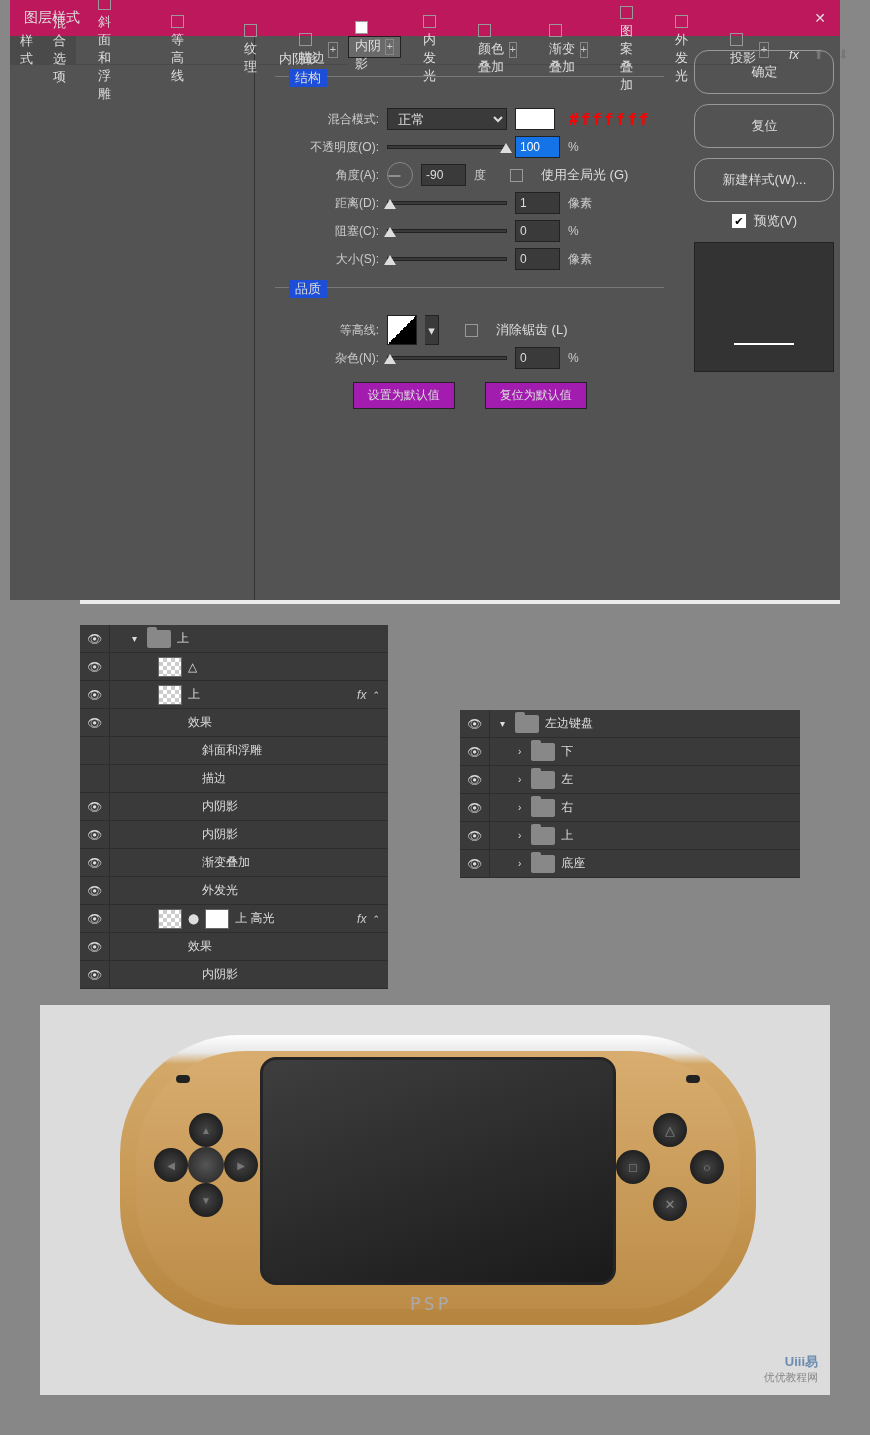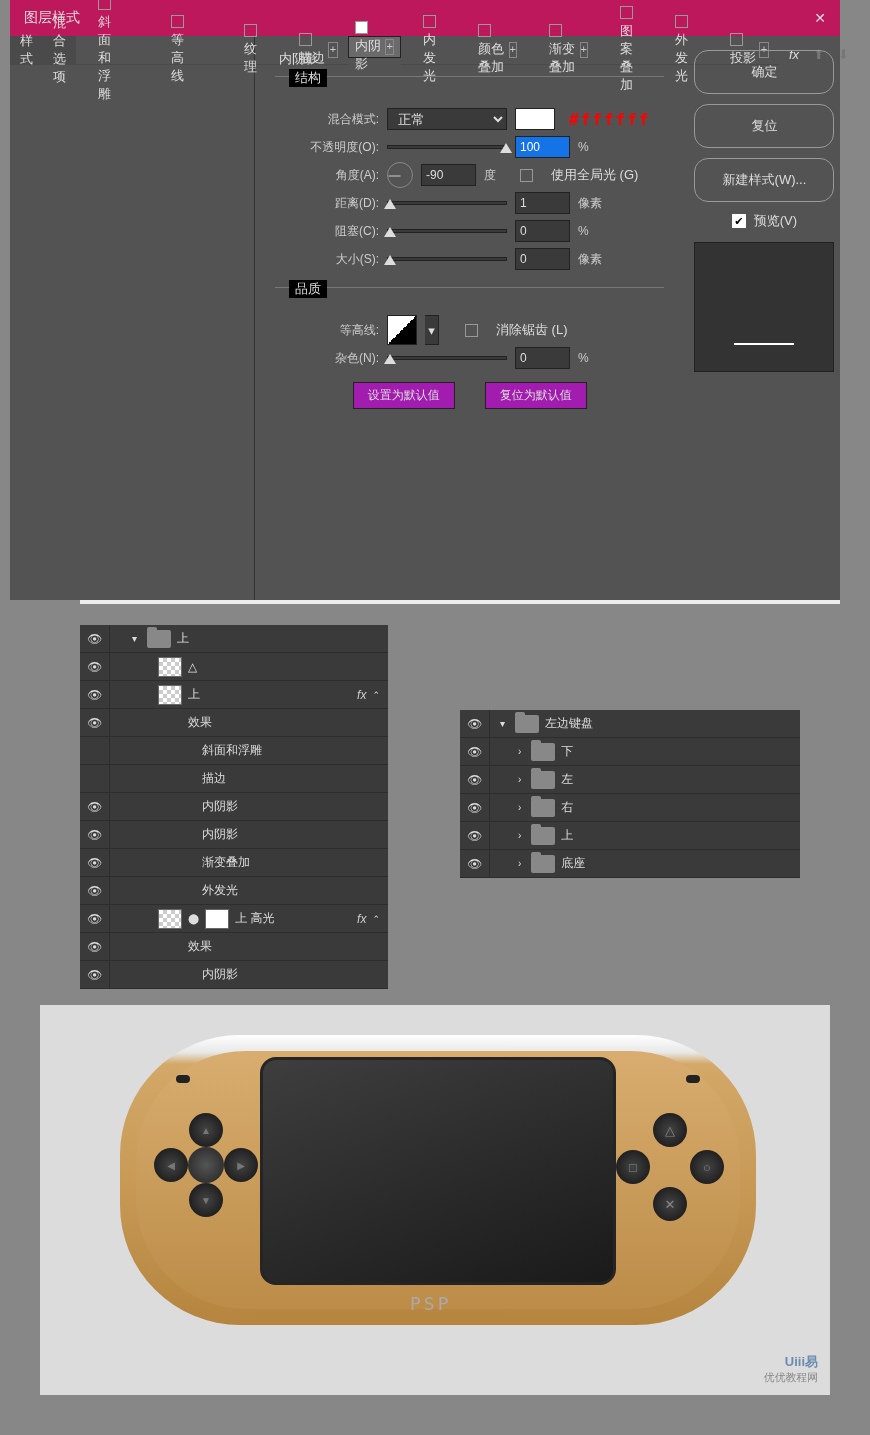--- a/index.html
+++ b/index.html
@@ -14,30 +14,30 @@
 .row.hdr{padding-left:10px;background:#4a4a4a}
 .row.sel{background:#6a6a6a}
 .row.sub{padding-left:40px}
 .chk{width:13px;height:13px;border:1px solid #999;margin-right:10px;display:inline-block}
 .chk.on{background:#fff}
 .plus{width:16px;height:16px;border:1px solid #888;font-size:11px;text-align:center;line-height:13px;color:#ccc}
 .left-spacer{flex:1;border-bottom:1px solid #4a4a4a}
 .left-foot{height:36px;display:flex;align-items:center;padding:0 10px;gap:14px}
 .mid{flex:1;padding:14px 20px}
 .section{border-top:1px solid #777;margin-top:8px;padding:10px 14px 6px}
-.sec-title{position:relative;top:-18px;background:#000000;display:inline-block;padding:0 6px;font-size:13px;color:#ddd}
+.sec-title{position:relative;top:-18px;background:#1d4ed8;display:inline-block;padding:0 6px;font-size:13px;color:#ddd}
 .panel-title{font-size:13px;margin-bottom:4px;margin-left:4px}
 .frow{display:flex;align-items:center;height:28px;gap:8px}
 .lbl{width:90px;text-align:right;color:#ccc;font-size:12px}
 .sel{background:#3a3a3a;border:1px solid #222;height:22px;width:120px;color:#ddd;padding:0 6px}
 .swatch{width:40px;height:22px;background:#fff;border:1px solid #222}
 .hex{color:#ff0000;font-family:monospace;font-size:16px;font-weight:bold;letter-spacing:2px;margin-left:6px}
 .slider{flex:1;height:4px;background:#3a3a3a;border:1px solid #222;position:relative;max-width:120px}
 .knob{position:absolute;width:0;height:0;border-left:6px solid transparent;border-right:6px solid transparent;border-bottom:10px solid #ddd;top:-3px}
-.num{width:55px;height:22px;background:#3a3a3a;border:1px solid #222;color:#ddd;padding:0 4px;font-size:12px;text-align:left}
+.num{width:45px;height:22px;background:#3a3a3a;border:1px solid #222;color:#ddd;padding:0 4px;font-size:12px;text-align:left}
 .num.sel-blue{background:#1473e6;color:#fff}
 .unit{font-size:12px;color:#ccc;width:28px}
 .dial{width:26px;height:26px;border:1px solid #888;border-radius:50%;position:relative}
 .dial:after{content:"";position:absolute;width:1px;height:12px;background:#ccc;left:12px;top:1px;transform-origin:bottom;transform:rotate(-90deg)}
 .curve{width:30px;height:30px;background:linear-gradient(135deg,#fff 50%,#000 50%);border:1px solid #222}
 .dd{width:14px;height:30px;background:#3a3a3a;border:1px solid #222;border-left:none;display:flex;align-items:center;justify-content:center}
 .btnrow{display:flex;gap:30px;justify-content:center;margin-top:10px}
 .btn2{background:#a21caf;border:1px solid #222;padding:4px 14px;color:#ddd;font-size:12px}
 .right{width:172px;padding:14px 10px}
 .rbtn{border:1px solid #999;border-radius:14px;height:44px;display:flex;align-items:center;justify-content:center;margin-bottom:10px;font-size:13px}

